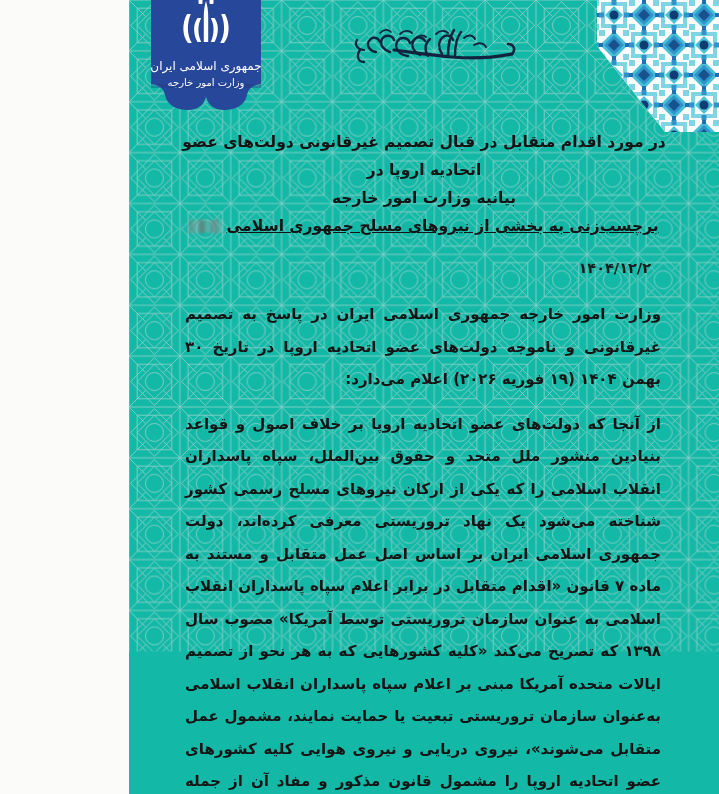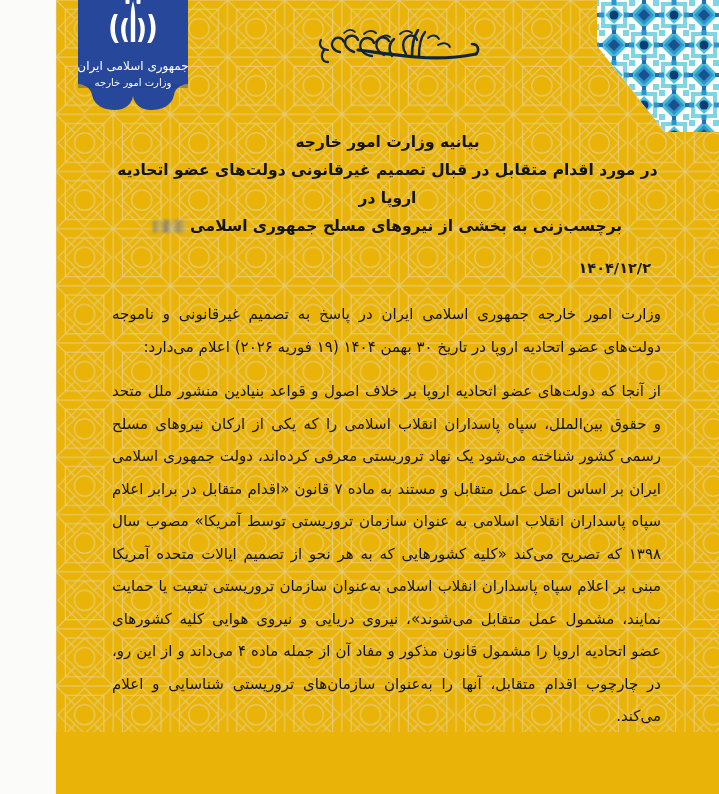--- a/index.html
+++ b/index.html
@@ -12,23 +12,23 @@
     height: 794px;
     background: #fbfbfa;
     font-family: "DejaVu Sans", "Liberation Sans", sans-serif;
     overflow: hidden;
     position: relative;
   }
 
   
   .page {
     position: relative;
-    width: 663px;
+    width: 590px;
     height: 794px;
-    background-color: #eab308;
+    background-color: #14b8a6;
     overflow: hidden;
   }
   .watermark {
     position: absolute;
     inset: 0;
     z-index: 0;
     opacity: 0.55;
     pointer-events: none;
   }
 
@@ -84,21 +84,21 @@
   }
   .title-line {
     font-family: "DejaVu Sans", "Liberation Sans", sans-serif;
     font-weight: bold;
     font-size: 15.5px;
     line-height: 28px;
     color: #141414;
     letter-spacing: 0px;
   }
   .title-line-1 { font-size: 15.5px; }
-  .title-line-3 { position: relative; display: inline-block; }
+  .title-line-3 { position: relative; display: inline-block; text-decoration: underline; }
 
   
   .redaction {
     display: inline-block;
     vertical-align: middle;
     width: 34px;
     height: 13px;
     margin-right: 3px;
     background:
       linear-gradient(90deg,
@@ -136,20 +136,21 @@
     text-align: justify;
     text-align-last: right;
   }
   .body-par {
     font-family: "DejaVu Sans", "Liberation Sans", sans-serif;
     font-size: 15px;
     line-height: 32.5px;
     color: #141414;
     margin: 0 0 0 0;
     text-align: justify;
+    font-weight: bold;
   }
   .body-par + .body-par { margin-top: 12px; }
 </style>
 </head>
 <body>
 
 <div class="page">
 
   <svg class="watermark" viewBox="0 0 719 794" preserveAspectRatio="none" aria-hidden="true">
     <defs>
@@ -305,22 +306,22 @@
             <use href="#tile" x="60" y="120"></use>
             <use href="#tile2" x="90" y="120"></use>
             <use href="#tile" x="120" y="120"></use>
           </g>
         </g>
       </svg>
     </div>
   </div>
 
   <div class="title-block">
+    <div class="title-line title-line-2">در مورد اقدام متقابل در قبال تصمیم غیرقانونی دولت‌های عضو اتحادیه اروپا در</div>
     <div class="title-line title-line-1">بیانیه وزارت امور خارجه</div>
-    <div class="title-line title-line-2">در مورد اقدام متقابل در قبال تصمیم غیرقانونی دولت‌های عضو اتحادیه اروپا در</div>
     <div class="title-line">
       <span class="title-line-3">برچسب‌زنی به بخشی از نیروهای مسلح جمهوری اسلامی</span><span class="redaction"></span>
     </div>
   </div>
 
   <div class="date-line">۱۴۰۴/۱۲/۲</div>
 
   <div class="body-text">
     <p class="body-par">وزارت امور خارجه جمهوری اسلامی ایران در پاسخ به تصمیم غیرقانونی و ناموجه دولت‌های عضو اتحادیه اروپا در تاریخ ۳۰ بهمن ۱۴۰۴ (۱۹ فوریه ۲۰۲۶) اعلام می‌دارد:</p>
     <p class="body-par">از آنجا که دولت‌های عضو اتحادیه اروپا بر خلاف اصول و قواعد بنیادین منشور ملل متحد و حقوق بین‌الملل، سپاه پاسداران انقلاب اسلامی را که یکی از ارکان نیروهای مسلح رسمی کشور شناخته می‌شود یک نهاد تروریستی معرفی کرده‌اند، دولت جمهوری اسلامی ایران بر اساس اصل عمل متقابل و مستند به ماده ۷ قانون «اقدام متقابل در برابر اعلام سپاه پاسداران انقلاب اسلامی به عنوان سازمان تروریستی توسط آمریکا» مصوب سال ۱۳۹۸ که تصریح می‌کند «کلیه کشورهایی که به هر نحو از تصمیم ایالات متحده آمریکا مبنی بر اعلام سپاه پاسداران انقلاب اسلامی به‌عنوان سازمان تروریستی تبعیت یا حمایت نمایند، مشمول عمل متقابل می‌شوند»، نیروی دریایی و نیروی هوایی کلیه کشورهای عضو اتحادیه اروپا را مشمول قانون مذکور و مفاد آن از جمله ماده ۴ می‌داند و از این رو، در چارچوب اقدام متقابل، آنها را به‌عنوان سازمان‌های تروریستی شناسایی و اعلام می‌کند.</p>

